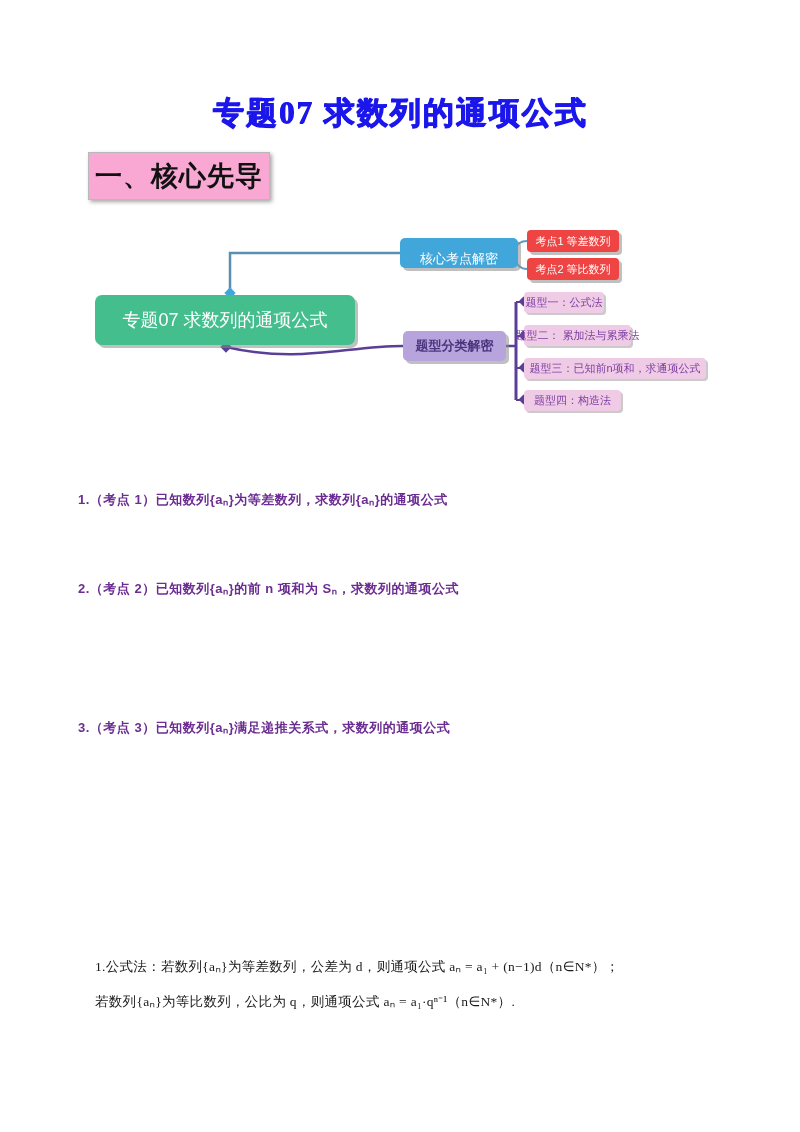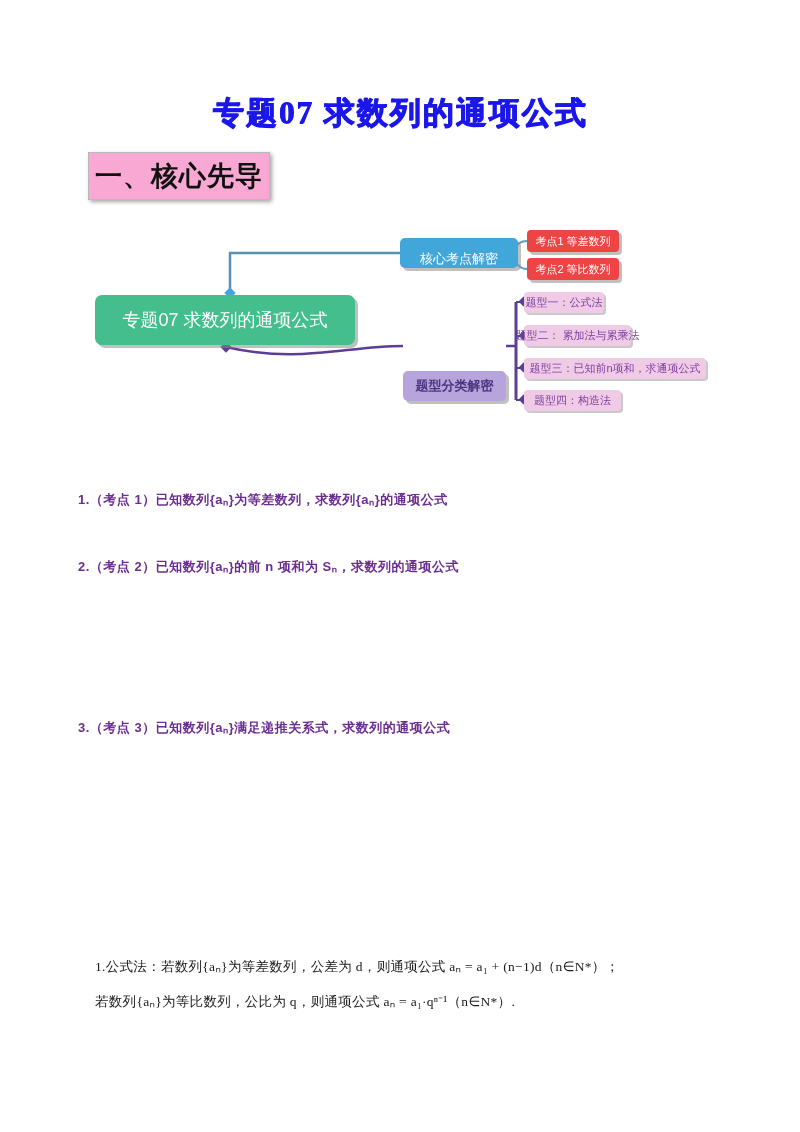--- a/index.html
+++ b/index.html
@@ -45,40 +45,40 @@
     background:#41a7db; color:#ffffff; font-size:13px;align-items:flex-end;
   }
   .mm-core-child {
     background:#ef4444; color:#ffffff; font-size:11px;
     left:527px; width:92px; height:22px; border-radius:4px;
   }
   #core-child-0 { top:230px; }
   #core-child-1 { top:258px; }
   .mm-type {
     left:403px; top:331px; width:103px; height:30px;
-    background:#b7a4dc; color:#4a357e; font-size:13px; font-weight:bold;margin-top:40px;
+    background:#b7a4dc; color:#4a357e; font-size:13px; font-weight:bold;
   }
   .mm-type-child {
     background:#f0cbe6; color:#7b3fa0; font-size:11px;
     left:524px; height:21px; border-radius:4px;
     box-shadow:2px 2px 0 rgba(150,150,150,0.5);
   }
   #type-child-0 { top:292px; width:80px; }
   #type-child-1 { top:325px; width:107px; }
   #type-child-2 { top:358px; width:182px; }
   #type-child-3 { top:390px; width:97px; }
   .mm-connectors { position:absolute; left:0; top:0; width:800px; height:1132px; pointer-events:none; }
   
   .question {
     position:absolute; left:78px;
     color:#6b2d91; font-size:13px; font-weight:bold; letter-spacing:0.5px;
     white-space:nowrap;
   }
   #q1 { top:490px; }
-  #q2 { top:557px; }
+  #q2 { top:579px; }
   #q3 { top:718px; }
   
   .method-line {
     position:absolute; left:95px; width:660px;
     color:#1a1a1a; font-size:13.5px; letter-spacing:0.3px;
     font-family:"Liberation Serif", serif;
   }
   #m1 { top:957px; }
   #m2 { top:992px; }
 </style>

